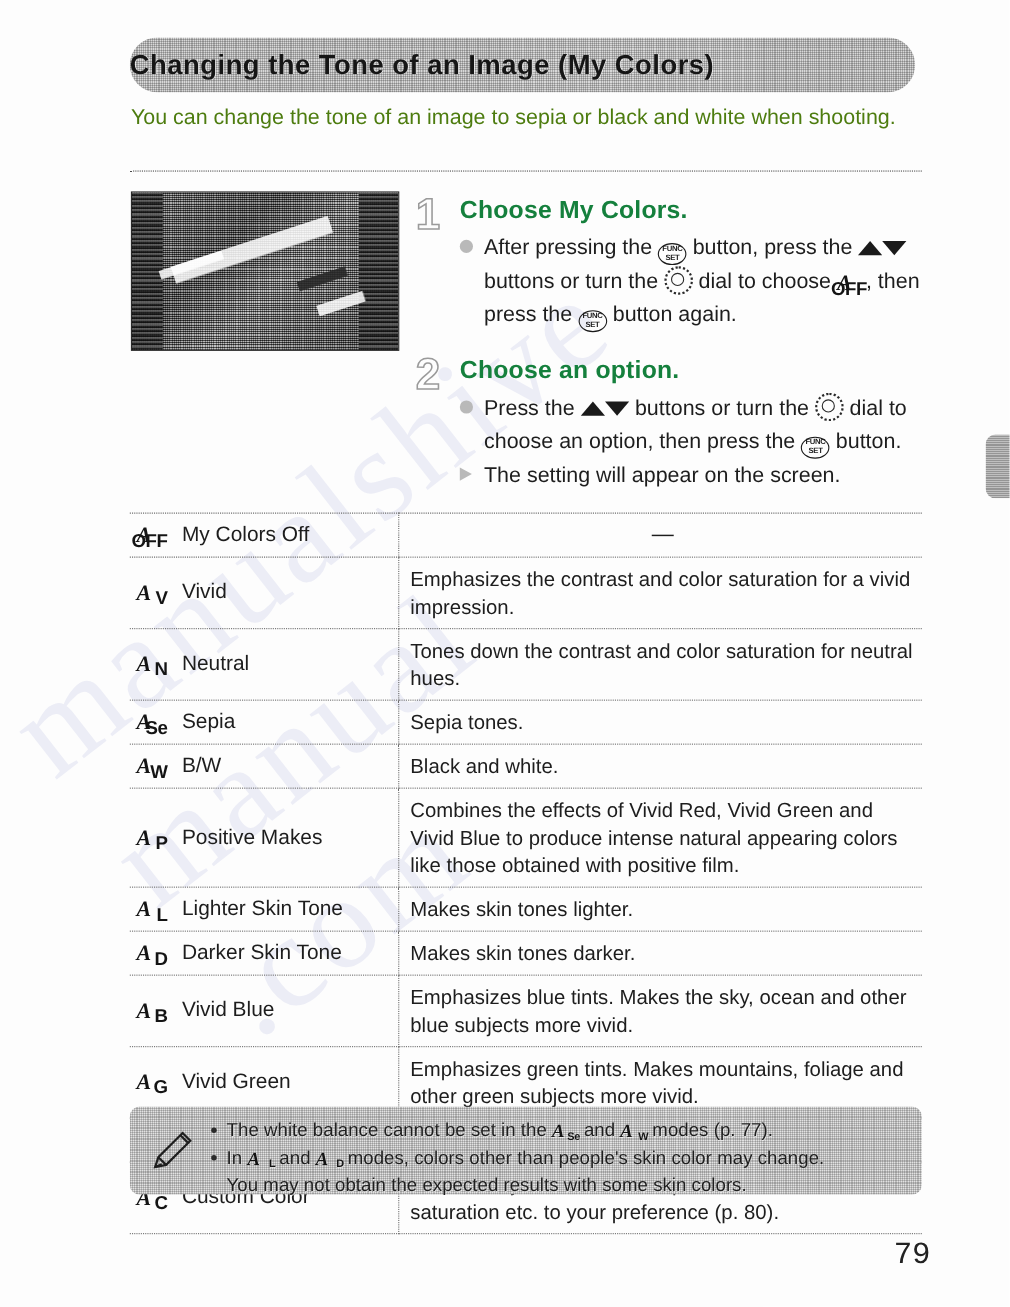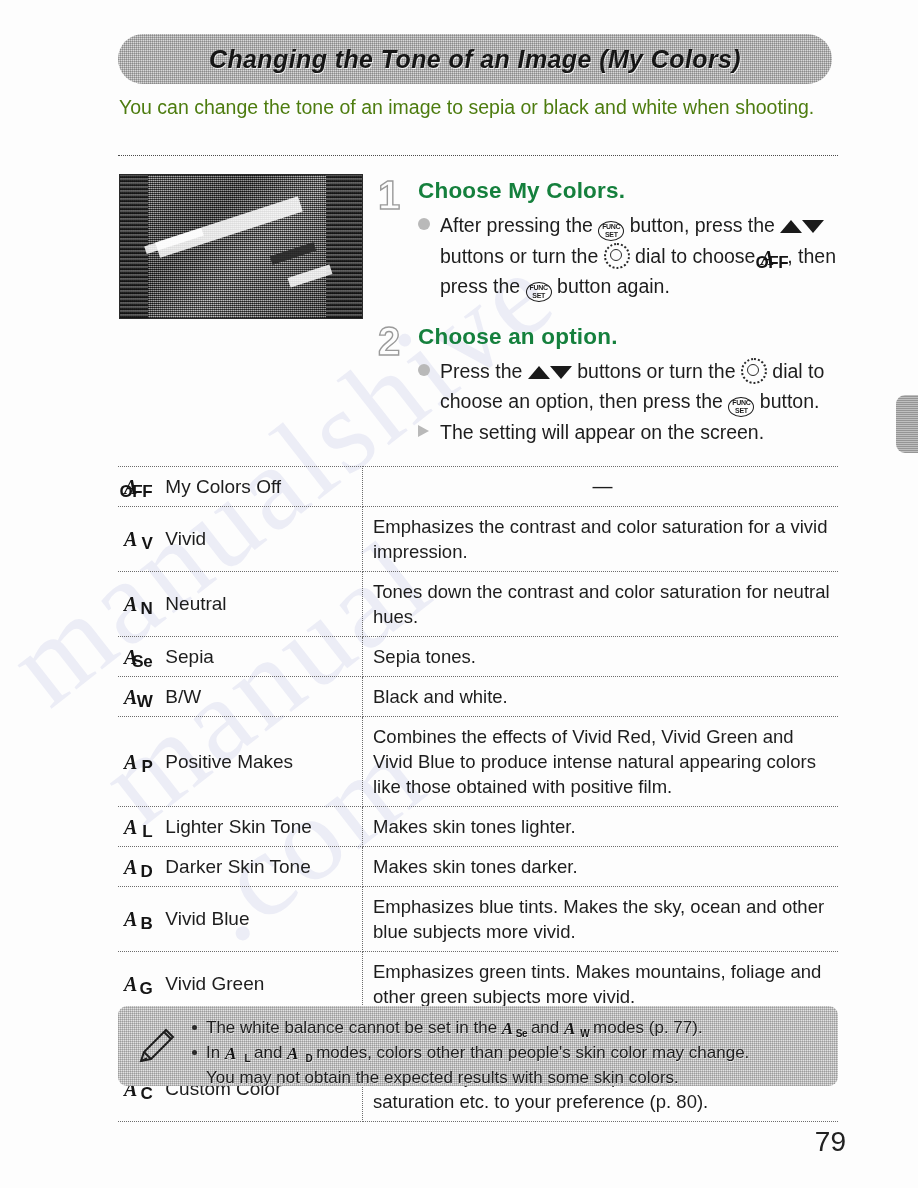--- a/index.html
+++ b/index.html
@@ -46,22 +46,21 @@
     top: 34px;
     width: 714px;
     height: 50px;
     border-radius: 25px;
     background:
       repeating-linear-gradient(0deg, rgba(0,0,0,0.20) 0 1px, rgba(0,0,0,0) 1px 2px),
       repeating-linear-gradient(90deg, rgba(0,0,0,0.20) 0 1px, rgba(0,0,0,0) 1px 2px),
       #d8d8d8;
     display: flex;
     align-items: center;
-    justify-content: center;
-    font-style: italic;
+    justify-content: flex-start;
   }
   .banner-title {
     font-size: 25px;
     font-weight: bold;
     color: #161616;
     letter-spacing: 0.4px;
     text-shadow: 0.6px 0.6px 0 rgba(255,255,255,0.8);
     white-space: nowrap;
   }
 
@@ -322,21 +321,21 @@
     background:
       repeating-linear-gradient(0deg, rgba(0,0,0,0.22) 0 1px, rgba(0,0,0,0) 1px 2px),
       #bfbfbf;
   }
   .folio {
     position: absolute;
     right: 72px;
     top: 1126px;
     font-size: 28px;
     color: #222;
-    font-family: Liberation Sans, sans-serif;
+    font-family: Liberation Mono, monospace;
   }
 </style>
 </head>
 <body>
 
 <div class="page">
 
   <div class="watermark" id="wm">
       <span>manualshive</span>
       <span>manual</span>

